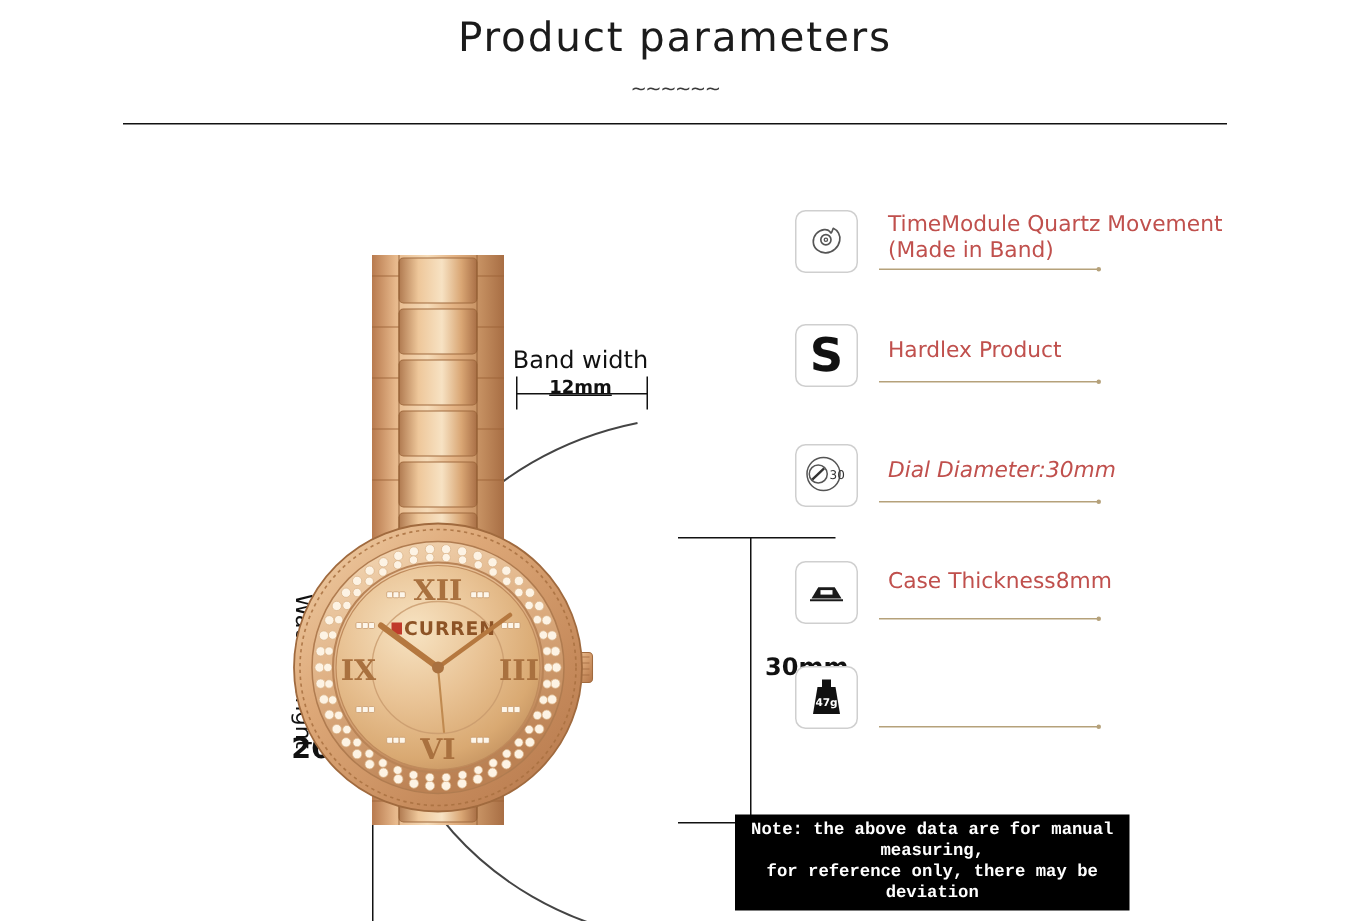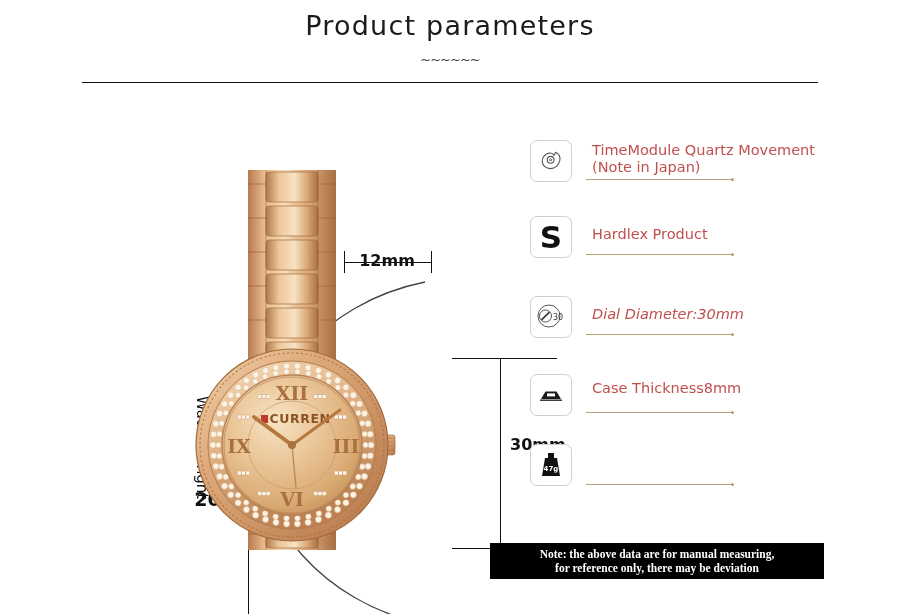--- a/index.html
+++ b/index.html
@@ -70,24 +70,25 @@
     font-size: 16px;
     color: #111;
     font-family: "DejaVu Sans", sans-serif;
   }
   #band-width-value {
     position: absolute;
     left: 222px;
     top: 141px;
     width: 130px;
     text-align: center;
-    font-size: 16px;
+    font-size: 12px;
     font-weight: bold;
     color: #111;
     font-family: "DejaVu Sans", sans-serif;
+    text-decoration: underline;
   }
   #band-dim-line {
     position: absolute;
     left: 244px;
     top: 152px;
     width: 88px;
     height: 1px;
     background: #111;
   }
   .band-tick {
@@ -242,44 +243,45 @@
     height: 3px;
     border-radius: 50%;
     background: #b5a17a;
   }
 
   
   #note-bar {
     position: absolute;
     left: 490px;
     top: 543px;
-    width: 334px;
+    width: 263px;
     padding: 4px 8px;
     background: #000000;
     color: #ffffff;
     font-size: 11.5px;
     line-height: 14px;
     text-align: center;
-    font-family: Liberation Serif, serif;
+    font-family: Liberation Mono, monospace;
     box-sizing: border-box;
     font-weight: bold;
     white-space: pre-line;
   }
 </style>
 </head>
 <body>
 
 <div id="page">
 
   <div id="page-title">Product parameters</div>
   <div id="title-squiggle">~~~~~~</div>
   <div id="header-rule"></div>
 
   <div id="watch-area">
 
+    <div id="band-width-label">Band width</div>
     <div id="band-width-value">12mm</div>
     <div id="band-dim-line"></div>
     <div class="band-tick" id="band-tick-left"></div>
     <div class="band-tick" id="band-tick-right"></div>
 
     <div id="watch-length-label">Watch Lenght</div>
     <div id="watch-length-value">20cm</div>
     <div id="length-dim-line"></div>
     <div id="length-dim-line2"></div>
     <div class="length-tick" id="length-tick-top"></div>
@@ -529,21 +531,21 @@
       <div class="spec-icon">
         <svg width="26" height="26" viewBox="0 0 26 26">
           <path d="M17.5 4.2 C 20.5 5.5, 22.5 8.8, 21.8 12.5 C 21 16.8, 17.2 20.4, 12.6 20.6
                    C 8.2 20.8, 4.4 17.6, 4.2 13.4 C 4 9.2, 7.2 5.6, 11.4 5.1
                    C 13.1 4.9, 14.4 5.4, 15.2 6.4 C 15.9 7.3, 16 8.6, 17.5 4.2 Z" fill="none" stroke="#555" stroke-width="1.1" stroke-linejoin="round"></path>
           <circle cx="12.6" cy="11.8" r="3.4" fill="none" stroke="#555" stroke-width="1.1"></circle>
           <circle cx="12.6" cy="11.8" r="1.1" fill="none" stroke="#555" stroke-width="0.9"></circle>
         </svg>
       </div>
       <div class="spec-text">TimeModule Quartz Movement
-(Note in Japan)</div>
+(Made in Band)</div>
       <div class="spec-underline" style="top:39px;"></div>
     </div>
 
     <div class="spec-row" style="height:80px;">
       <div class="spec-icon">
         <span style="font-family:'DejaVu Sans',sans-serif;font-size:31px;font-weight:bold;color:#111;line-height:1;">S</span>
       </div>
       <div class="spec-text" style="top:10px;">Hardlex Product</div>
       <div class="spec-underline" style="top:38px;"></div>
     </div>

